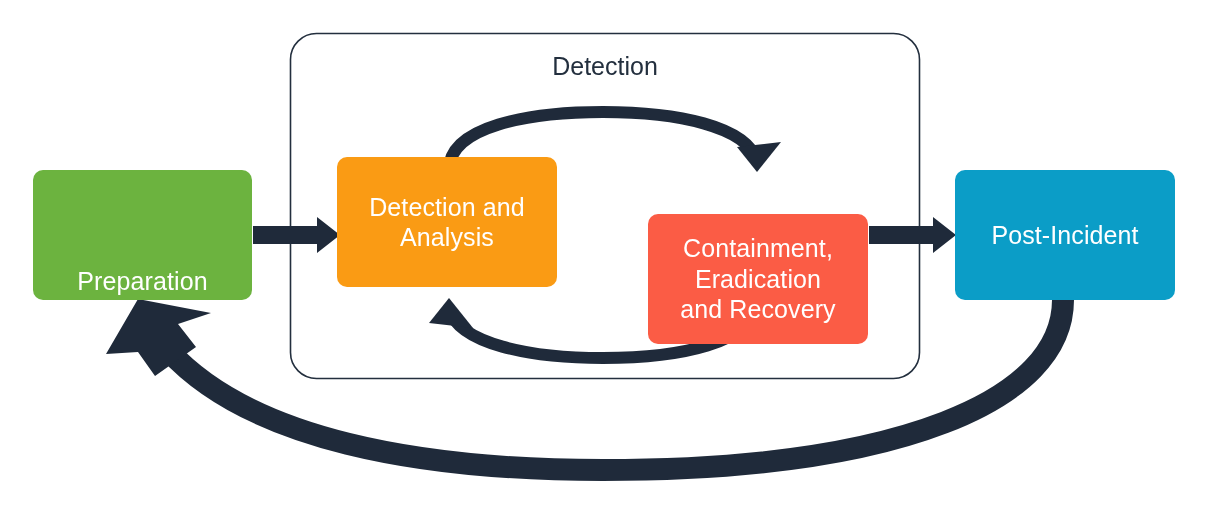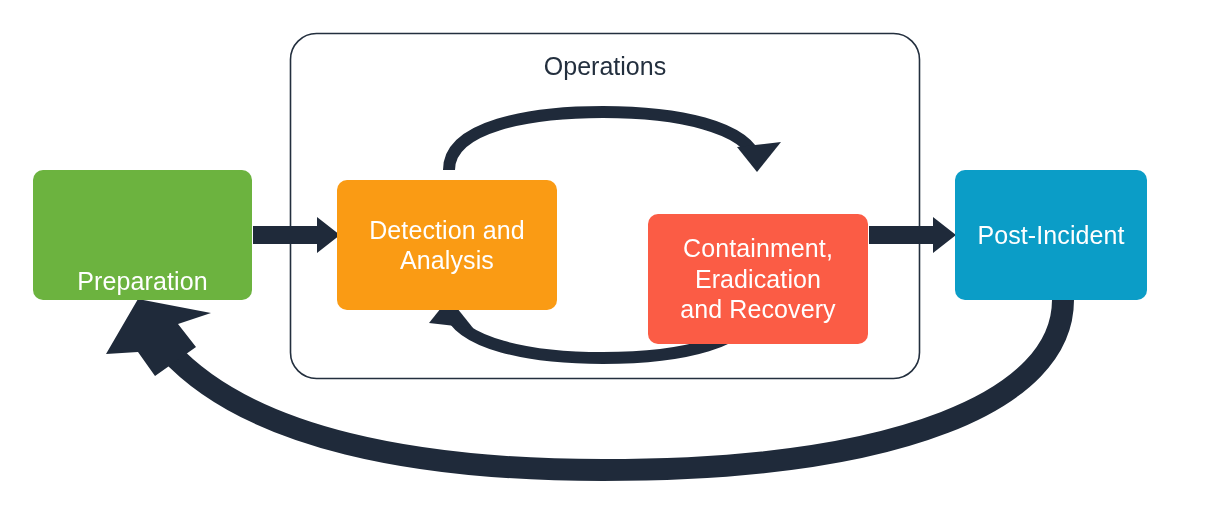--- a/index.html
+++ b/index.html
@@ -34,23 +34,23 @@
     text-align: center;
     color: #ffffff;
     font-size: 25px;
     line-height: 1.22;
     font-weight: 400;
     letter-spacing: 0.1px;
     padding: 4px 8px;
     z-index: 3;
   }
   #node-preparation { left: 33px;  top: 170px; width: 219px; height: 130px; align-items: flex-end; }
-  #node-detection   { left: 337px; top: 180px; width: 220px; height: 130px; }
+  #node-detection   { left: 337px; top: 157px; width: 220px; height: 130px; }
   #node-containment { left: 648px; top: 170px; width: 220px; height: 130px; margin-top: 44px; }
-  #node-postincident{ left: 955px; top: 170px; width: 192px; height: 130px; }
+  #node-postincident{ left: 955px; top: 170px; width: 220px; height: 130px; }
 
   #group-label {
     position: absolute;
     left: 290px;
     top: 52px;
     width: 630px;
     text-align: center;
     color: #232f3e;
     font-size: 25px;
     font-weight: 400;
@@ -90,21 +90,21 @@
     </g>
 
     <g>
       <path d="M 1063 300
                C 1063 400, 900 470, 603 470
                C 420 470, 250 440, 168 350" fill="none" stroke="#1f2a3a" stroke-width="22" stroke-linecap="butt"></path>
       <path d="M 138 299 L 106 354 L 138 352 L 155 376 L 196 347 L 178 324 L 211 313 Z" fill="#1f2a3a"></path>
     </g>
   </svg>
 
-  <div id="group-label">Operations</div>
+  <div id="group-label">Detection</div>
 
   <div class="node-box" id="node-preparation" style="background:#6cb33f">
     <div>
       <span class="nbr">Preparation</span>
     </div>
   </div>
 
   <div class="node-box" id="node-detection" style="background:#fa9b14">
     <div>
       <span class="nbr">Detection and</span>

